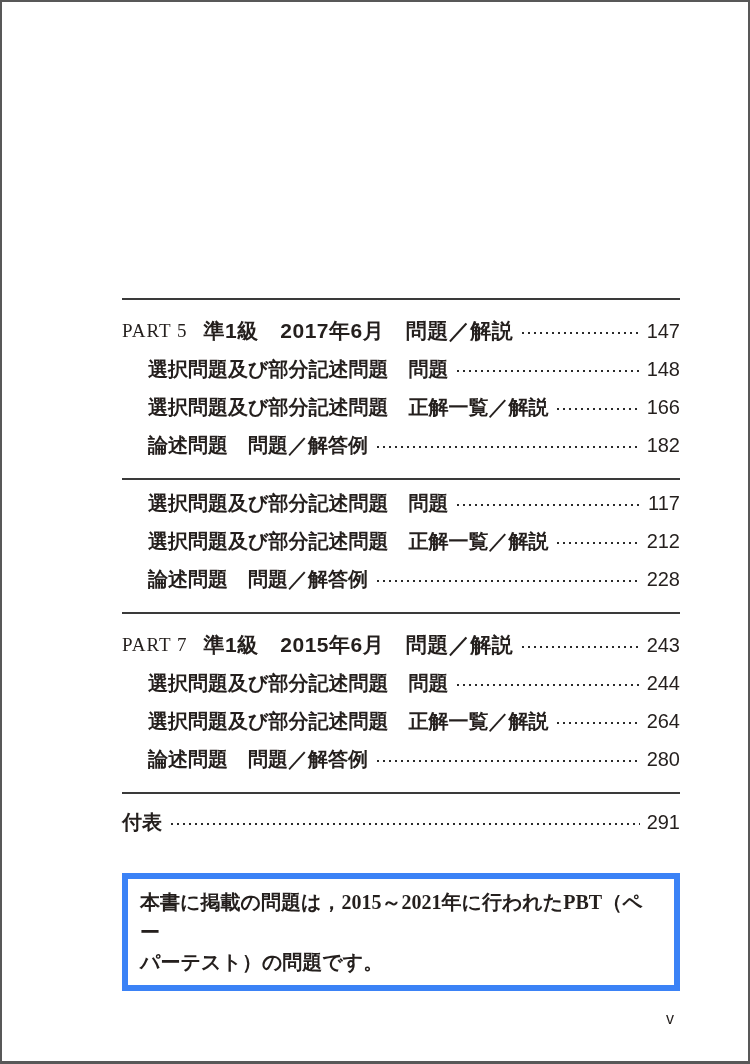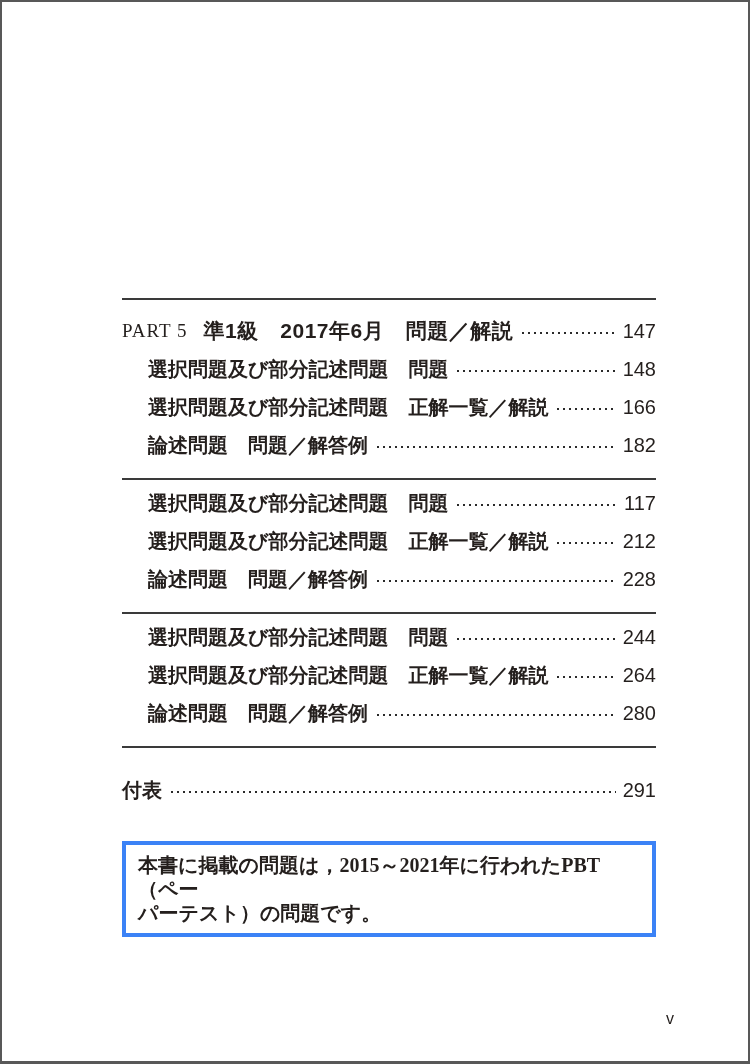--- a/index.html
+++ b/index.html
@@ -10,21 +10,21 @@
     margin: 0 auto;
     background: #ffffff;
     border: 2px solid #585858;
     border-bottom-width: 3px;
     box-sizing: border-box;
     overflow: hidden;
     color: #241f1d;
     font-family: "Liberation Serif", serif;
   }
   .content {
-    padding: 296px 92px 0 120px; 
+    padding: 296px 68px 0 120px; 
   }
   .rule {
     height: 0;
     border-top: 2px solid #3a3a3a;
     margin-top: 18px;
   }
   .toc-section:first-child .rule { margin-top: 0; }
   .row {
     display: flex;
     align-items: center;
@@ -64,35 +64,35 @@
     background-repeat: repeat-x;
     background-position: left center;
   }
   .pagenum {
     font-family: Liberation Sans, sans-serif;
     font-size: 20px;
     min-width: 34px;
     text-align: right;
     white-space: nowrap;
   }
-  .appendix-row { margin-top: 27px; align-items: center; }
+  .appendix-row { margin-top: 13px; align-items: center; }
   .alabel {
     font-family: "Liberation Sans", sans-serif;
     font-weight: 700;
     font-size: 20px;
     white-space: nowrap;
   }
   .note-box {
     margin-top: 36px;
-    border: 4px solid #3b82f6;
+    border: 6px solid #3b82f6;
     padding: 8px 12px;
     font-family: "Liberation Serif", serif;
     font-weight: 700;
     font-size: 20px;
-    line-height: 24px;
+    line-height: 30px;
   }
   .folio {
     position: absolute;
     right: 74px;
     top: 1008px;
     font-family: "Liberation Sans", sans-serif;
     font-size: 16px;
     color: #241f1d;
   }
 </style>
@@ -141,20 +141,26 @@
       </div>
       <div class="row toc-item">
         <span class="ilabel">論述問題　問題／解答例</span>
         <span class="dots"></span>
         <span class="pagenum">228</span>
       </div>
     </section>
 
     <section class="toc-section">
       <div class="rule"></div>
+      <div class="row toc-heading">
+        <span class="part">PART 7</span>
+        <span class="htitle">準1級　2015年6月　問題／解説</span>
+        <span class="dots"></span>
+        <span class="pagenum">243</span>
+      </div>
       <div class="row toc-item">
         <span class="ilabel">選択問題及び部分記述問題　問題</span>
         <span class="dots"></span>
         <span class="pagenum">244</span>
       </div>
       <div class="row toc-item">
         <span class="ilabel">選択問題及び部分記述問題　正解一覧／解説</span>
         <span class="dots"></span>
         <span class="pagenum">264</span>
       </div>

